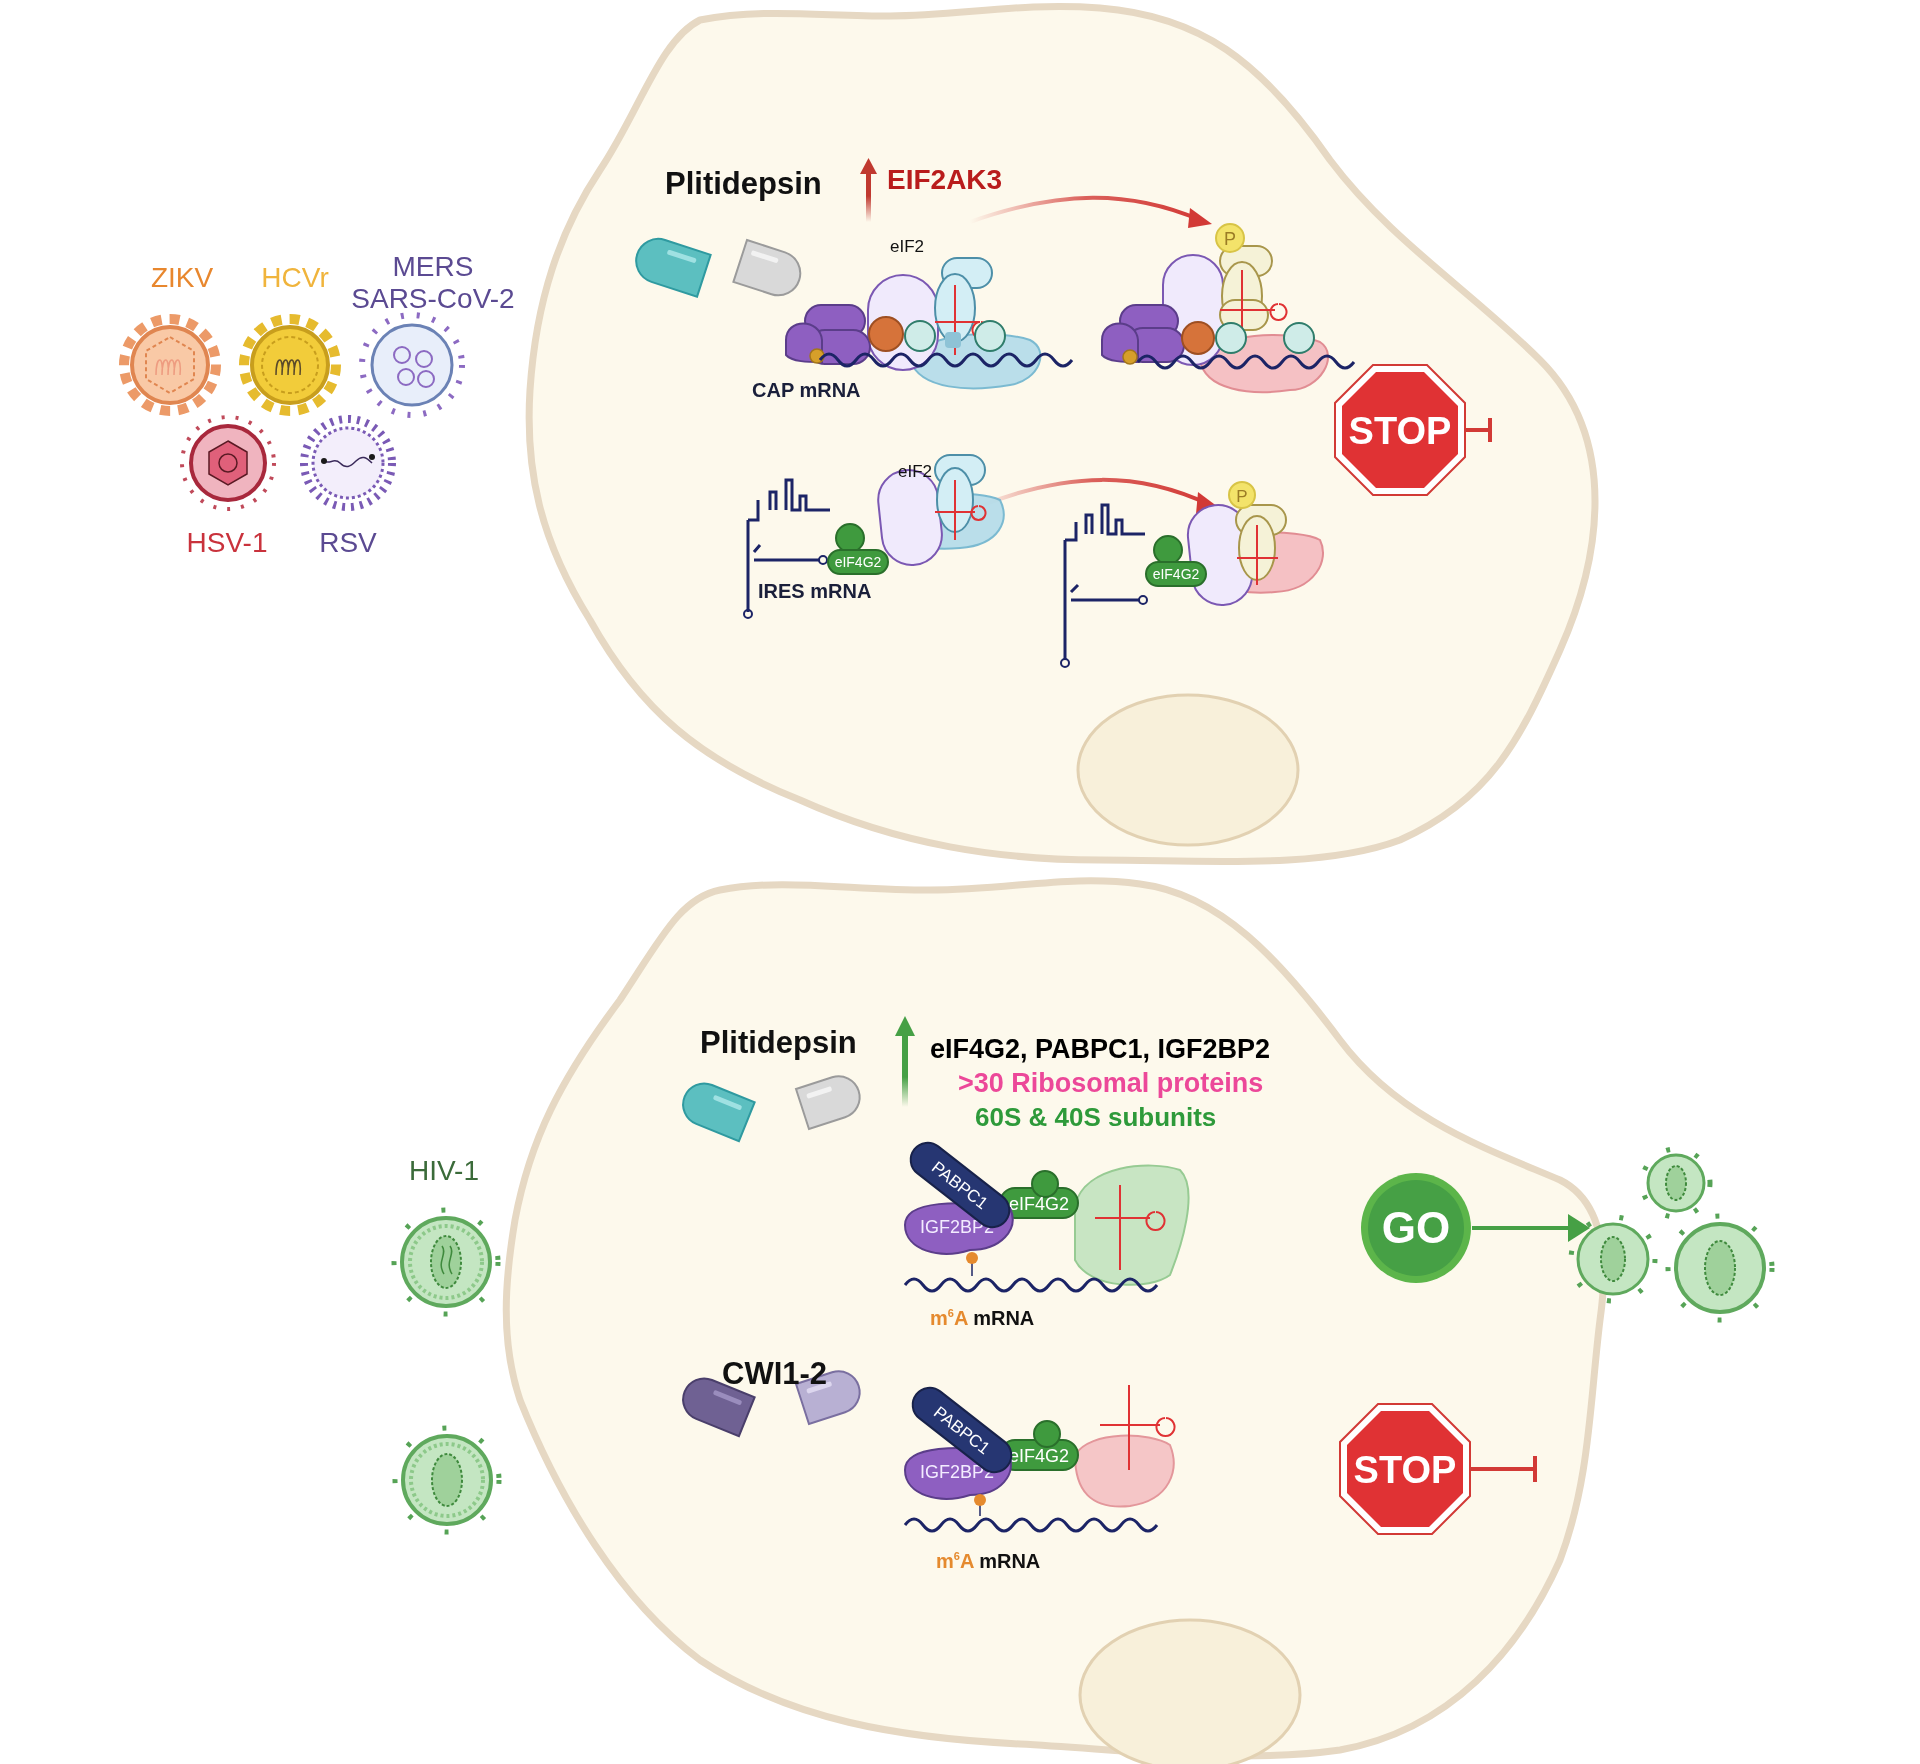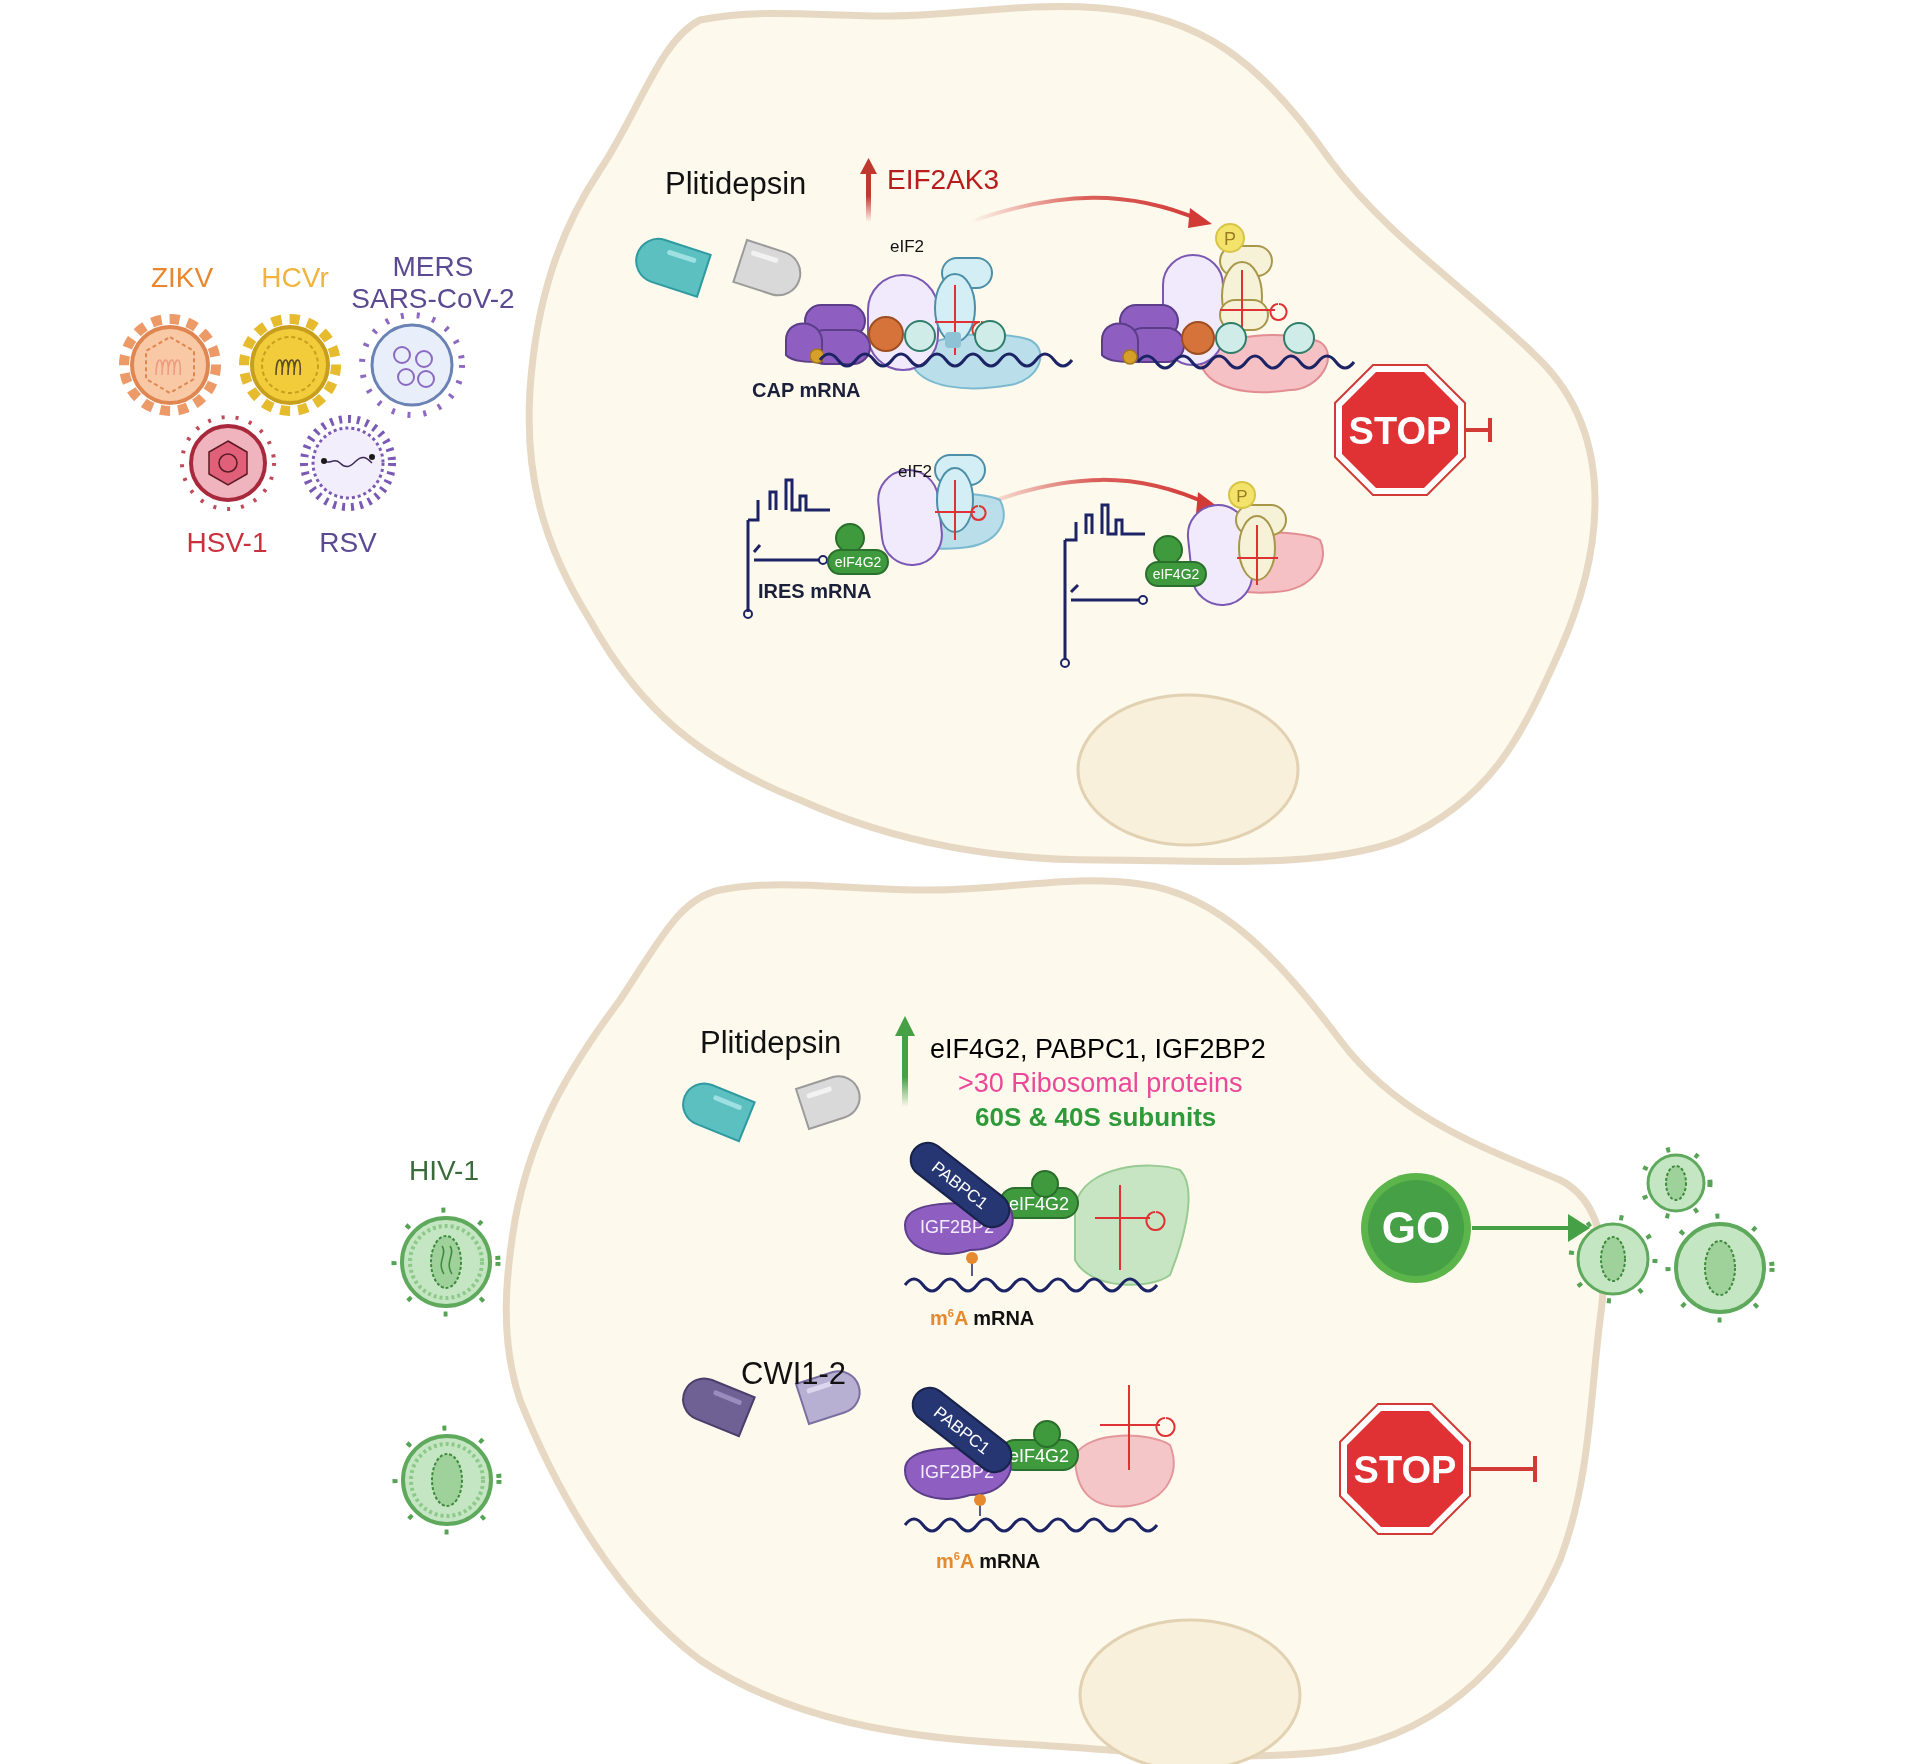--- a/index.html
+++ b/index.html
@@ -1,19 +1,19 @@
 <!DOCTYPE html>
 <html><head>
 <meta charset="utf-8">
 <style>
   html,body{margin:0;padding:0;background:#ffffff;}
   body{width:1920px;height:1764px;position:relative;overflow:hidden;font-family:"Liberation Sans",sans-serif;}
   #stage{position:absolute;left:0;top:0;width:1920px;height:1764px;}
   .lbl{position:absolute;white-space:nowrap;line-height:1;font-weight:bold;}
-  .b{font-weight:normal;}
+  .b{font-weight:bold;}
   svg text{font-family:"Liberation Sans",sans-serif;}
 </style>
 </head>
 <body>
 
 <svg id="stage" width="1920" height="1764" viewBox="0 0 1920 1764" xmlns="http://www.w3.org/2000/svg">
   <defs>
     <linearGradient id="fadeRed" x1="0" x2="1" y1="0" y2="0">
       <stop offset="0" stop-color="#d23a36" stop-opacity="0"></stop>
       <stop offset="0.35" stop-color="#d23a36" stop-opacity="0.9"></stop>
@@ -299,13 +299,13 @@
 </svg>
 
 <div class="lbl b" style="left:665px;top:168px;font-size:31px;color:#111;">Plitidepsin</div>
 <div class="lbl b" style="left:887px;top:166px;font-size:28px;color:#b91c1c;">EIF2AK3</div>
 
 <div class="lbl b" style="left:700px;top:1027px;font-size:31px;color:#111;">Plitidepsin</div>
 <div class="lbl b" style="left:930px;top:1036px;font-size:27px;color:#000000;">eIF4G2, PABPC1, IGF2BP2</div>
 <div class="lbl b" style="left:958px;top:1070px;font-size:27px;color:#ec4899;">&gt;30 Ribosomal proteins</div>
 <div class="lbl" style="left:975px;top:1104px;font-size:26px;color:#2e9a3a;">60S &amp; 40S subunits</div>
 
-<div class="lbl b" style="left:741px;top:1358px;font-size:31px;color:#111;">CWI1-2</div>
+<div class="lbl b" style="left:722px;top:1358px;font-size:31px;color:#111;">CWI1-2</div>
 
 </body></html>

